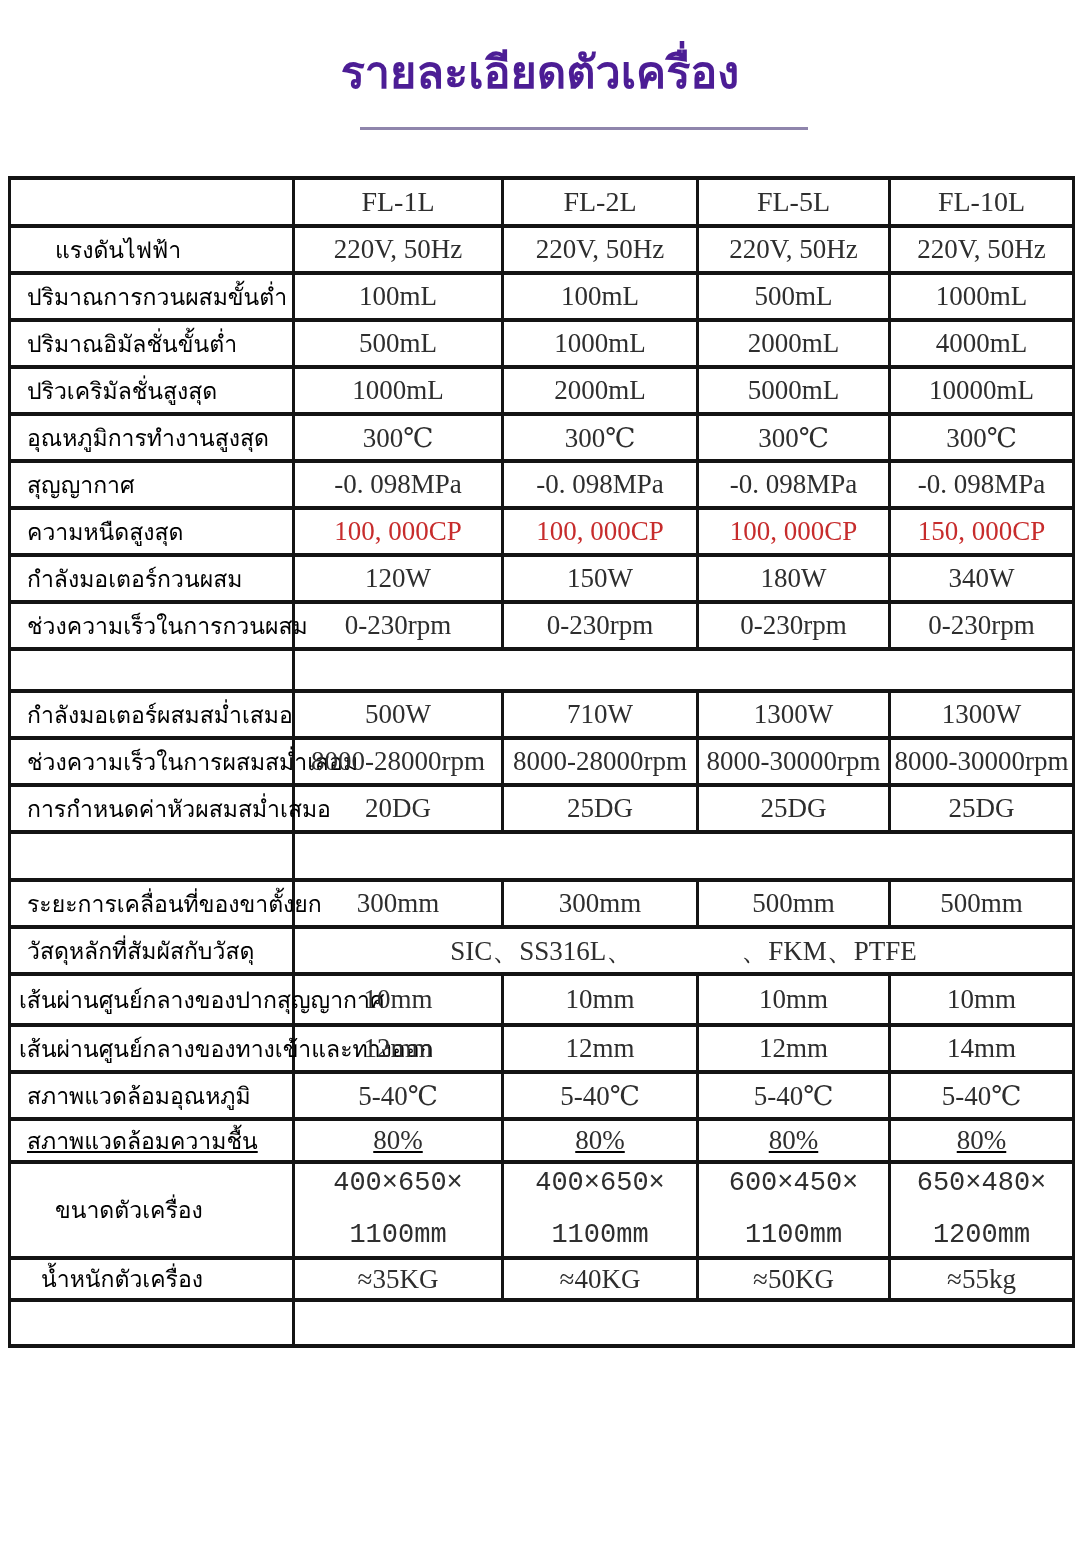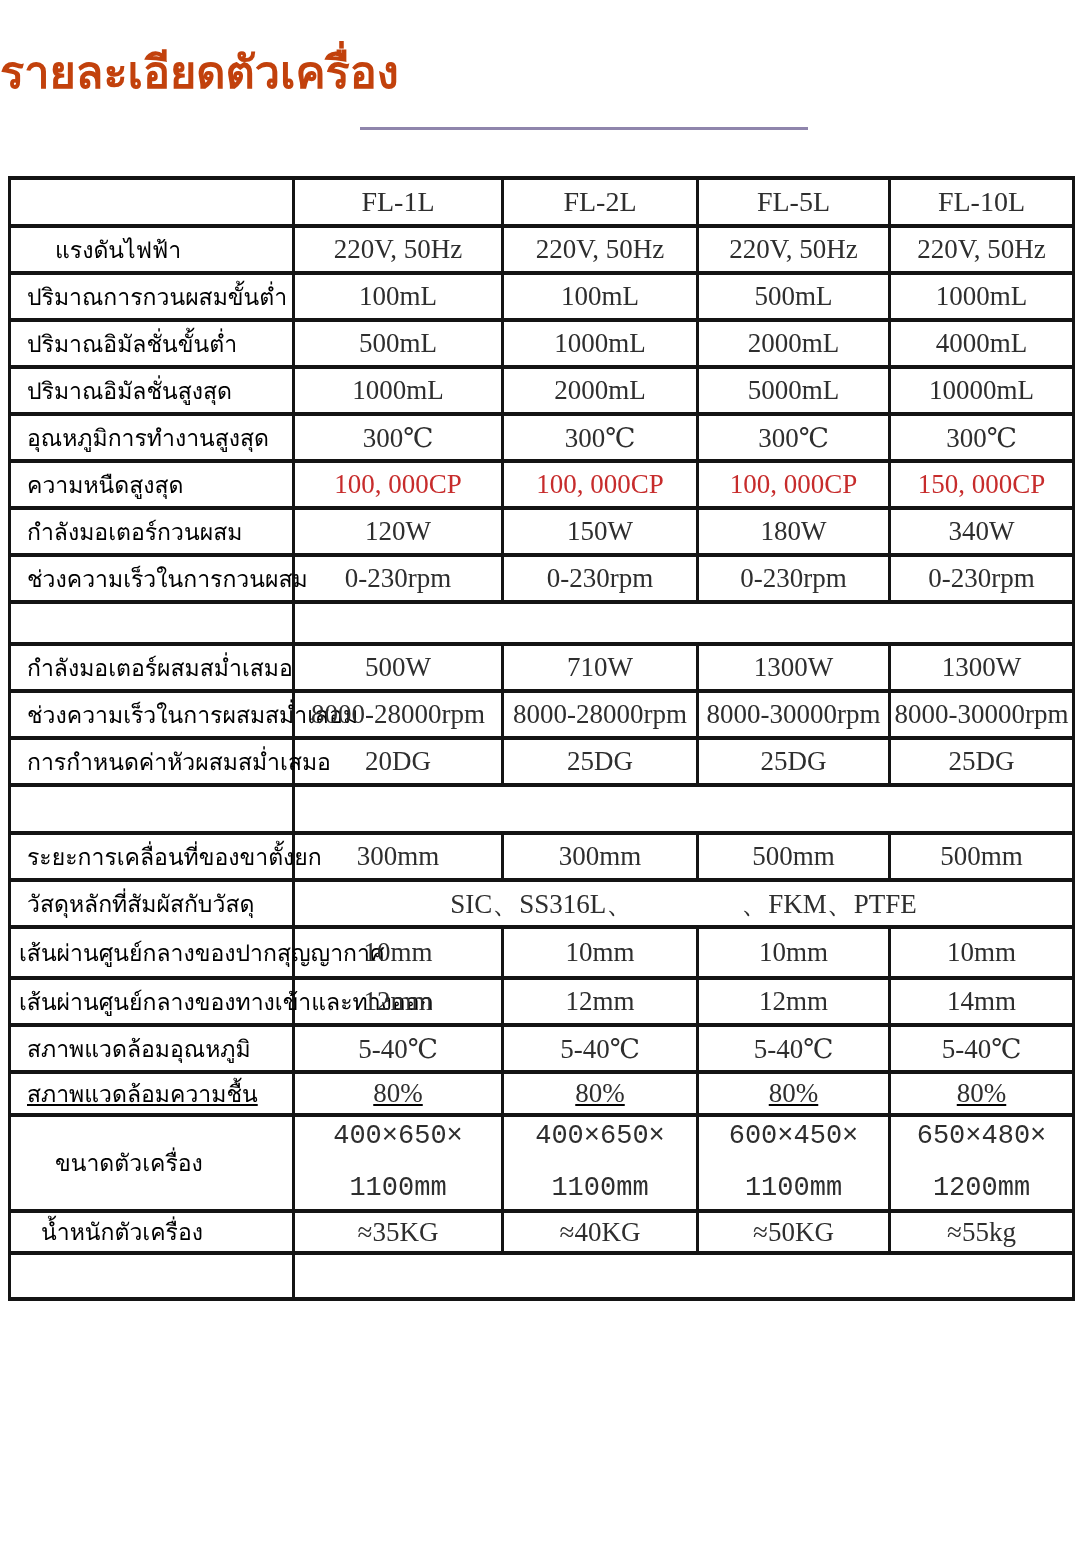--- a/index.html
+++ b/index.html
@@ -1,18 +1,18 @@
 <!DOCTYPE html>
 <html style="--highlight-red: #c72c2c; --underline-color: #8f85ac; --border-color: #141414;"><head>
 <meta charset="utf-8">
 <style>
   html,body{margin:0;padding:0;background:#ffffff;}
   body{width:1080px;height:1567px;font-family:"Liberation Sans","DejaVu Sans",sans-serif;overflow:hidden;}
   .page-header{padding-top:46px;}
-  .page-title{text-align:left;font-size:45px;font-weight:600;color:#c2410c;line-height:1.2;margin:0;}
+  .page-title{text-align:center;font-size:45px;font-weight:600;color:#4c1d95;line-height:1.2;margin:0;}
   .title-underline{width:448px;height:3px;background:var(--underline-color,#8f85ac);margin:27px auto 0;transform:translateX(44px);}
   table.spec{border-collapse:collapse;table-layout:fixed;width:1064px;margin:46px 0 0 8px;}
   td{border:3px solid var(--border-color,#141414);border-top-width:4px;border-bottom-width:4px;padding:0;overflow:visible;vertical-align:middle;}
   td.lbl{font-size:23px;color:#000;padding-left:16px;white-space:nowrap;}
   td.lbl.ind{padding-left:44px;font-family:Liberation Serif, serif;}
   td.lbl.ind2{padding-left:30px;}
   td.val{font-family:"Liberation Serif","DejaVu Serif",serif;font-size:27px;color:#2e2e2e;text-align:center;white-space:nowrap;}
   td.hdr{font-size:28px;}
   tr.red td.val{color:var(--highlight-red,#c72c2c);}
   tr.rh-hdr{height:48px;}
@@ -63,32 +63,39 @@
       <td class="val">1000mL</td>
     </tr>
     <tr class="rh">
       <td class="lbl">ปริมาณอิมัลชั่นขั้นต่ำ</td>
       <td class="val">500mL</td>
       <td class="val">1000mL</td>
       <td class="val">2000mL</td>
       <td class="val">4000mL</td>
     </tr>
     <tr class="rh">
-      <td class="lbl">ปริมาณอิมัลชั่นสูงสุด</td>
+      <td class="lbl">ปริวเคริมัลชั่นสูงสุด</td>
       <td class="val">1000mL</td>
       <td class="val">2000mL</td>
       <td class="val">5000mL</td>
       <td class="val">10000mL</td>
     </tr>
     <tr class="rh">
       <td class="lbl">อุณหภูมิการทำงานสูงสุด</td>
       <td class="val">300℃</td>
       <td class="val">300℃</td>
       <td class="val">300℃</td>
       <td class="val">300℃</td>
+    </tr>
+    <tr class="rh">
+      <td class="lbl">สุญญากาศ</td>
+      <td class="val">-0. 098MPa</td>
+      <td class="val">-0. 098MPa</td>
+      <td class="val">-0. 098MPa</td>
+      <td class="val">-0. 098MPa</td>
     </tr>
     <tr class="rh red">
       <td class="lbl">ความหนืดสูงสุด</td>
       <td class="val">100, 000CP</td>
       <td class="val">100, 000CP</td>
       <td class="val">100, 000CP</td>
       <td class="val">150, 000CP</td>
     </tr>
     <tr class="rh">
       <td class="lbl">กำลังมอเตอร์กวนผสม</td>

